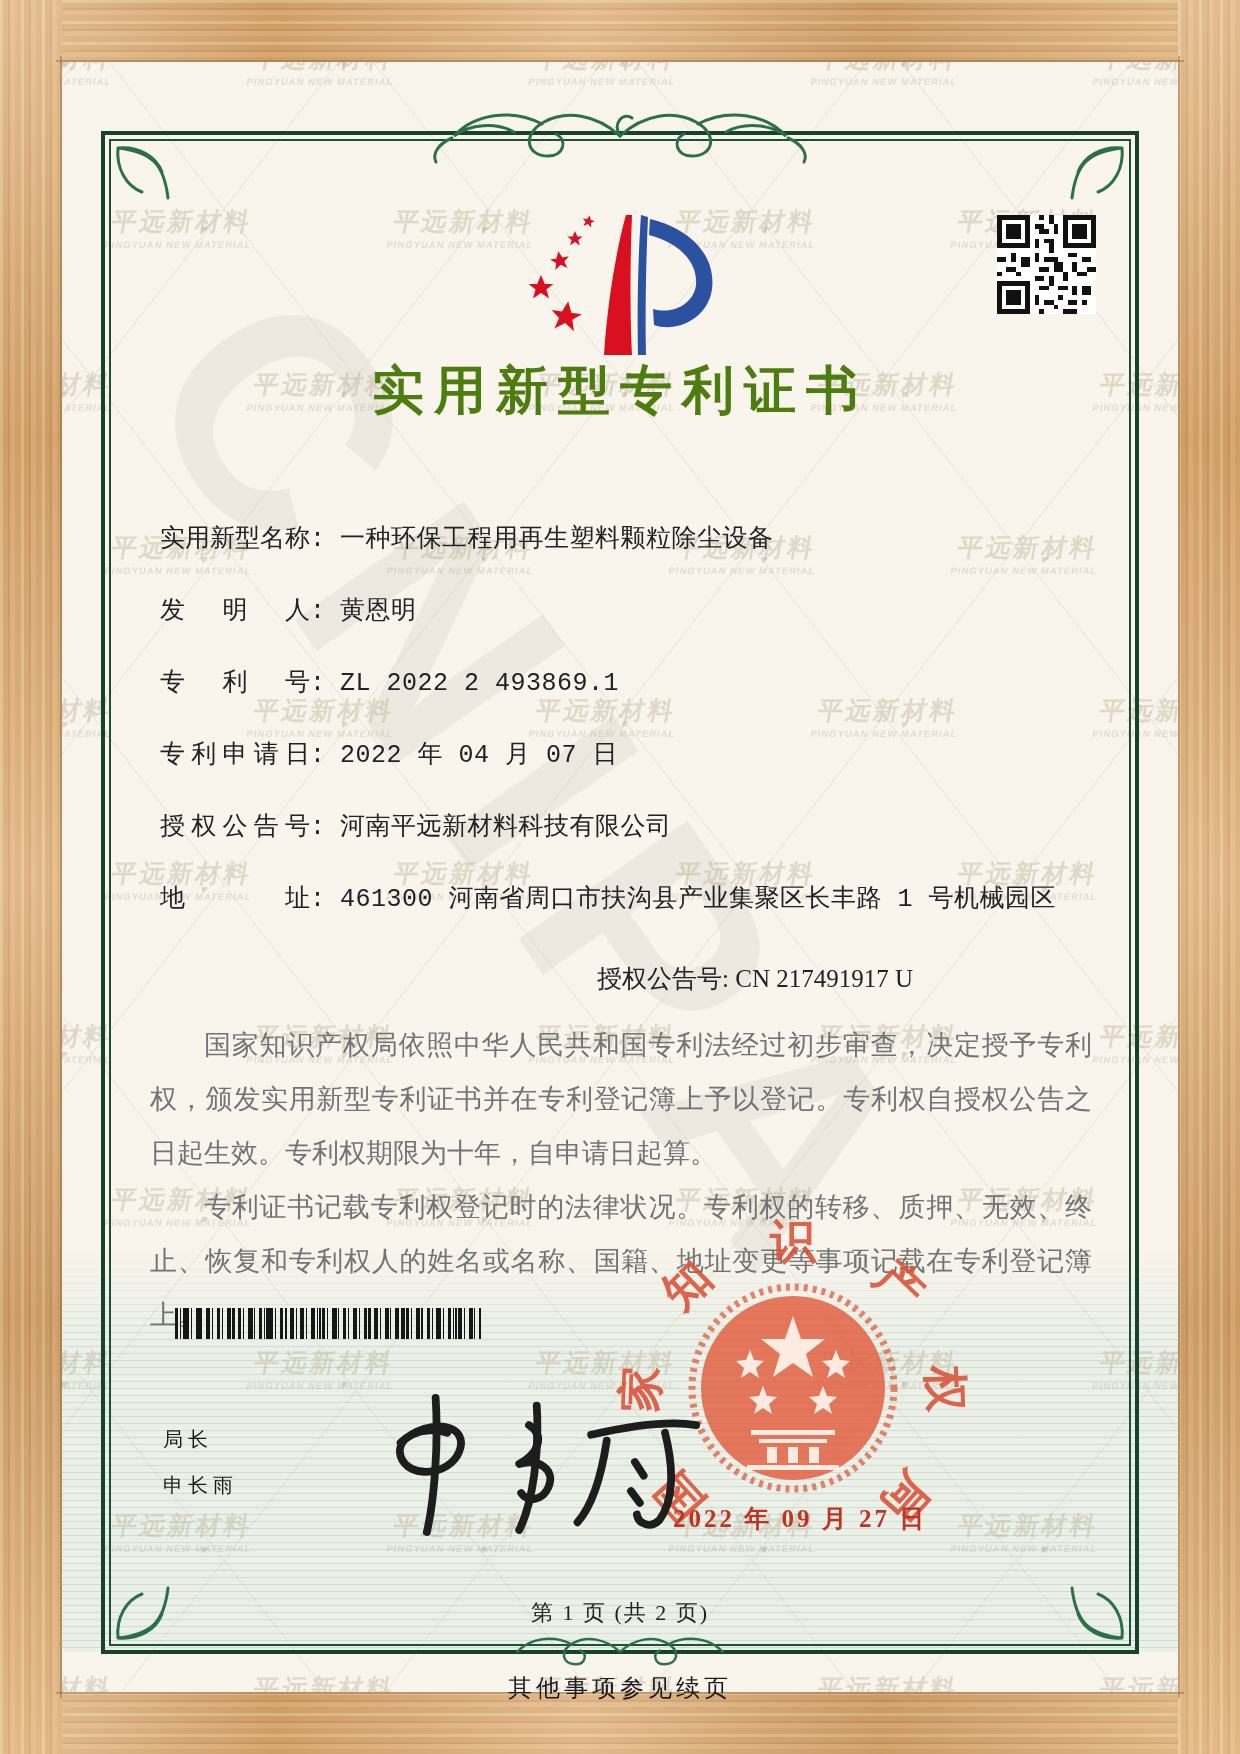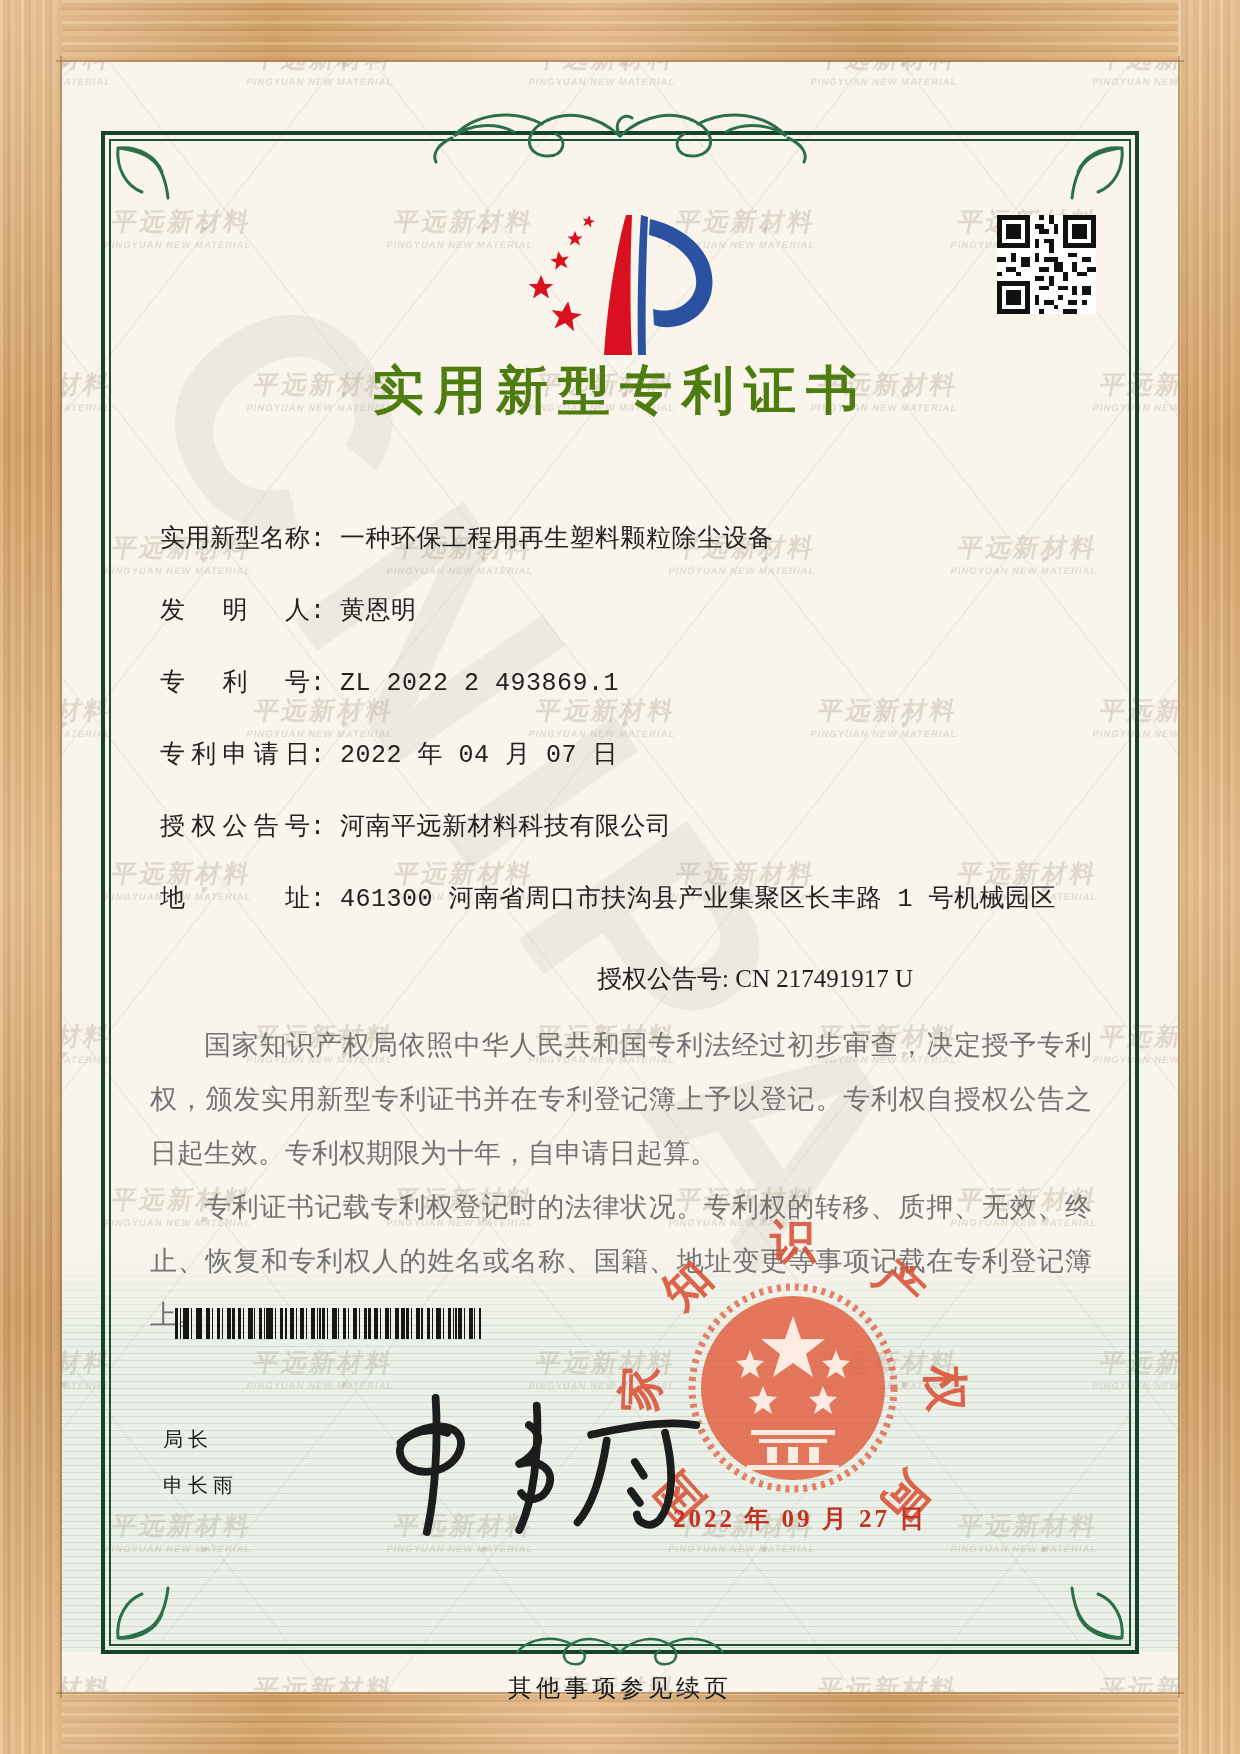--- a/index.html
+++ b/index.html
@@ -498,20 +498,21 @@
         <rect x="176" y="261" width="68" height="4"></rect>
         <rect x="184" y="269" width="10" height="16"></rect>
           <rect x="205" y="269" width="10" height="16"></rect>
           <rect x="226" y="269" width="10" height="16"></rect>
         <rect x="164" y="287" width="92" height="5"></rect>
       </g>
     </svg>
   <span class="seal-ch" style="left: 74.042px; top: 286.708px; transform: rotate(-132deg);">国</span><span class="seal-ch" style="left: 35.0926px; top: 179.695px; transform: rotate(-88deg);">家</span><span class="seal-ch" style="left: 81.4119px; top: 75.6604px; transform: rotate(-44deg);">知</span><span class="seal-ch" style="left: 187px; top: 33px; transform: rotate(0deg);">识</span><span class="seal-ch" style="left: 292.588px; top: 75.6604px; transform: rotate(44deg);">产</span><span class="seal-ch" style="left: 338.907px; top: 179.695px; transform: rotate(88deg);">权</span><span class="seal-ch" style="left: 299.958px; top: 286.708px; transform: rotate(132deg);">局</span></div>
   <div class="abs" id="seal-date">2022 年 09 月 27 日</div>
 
+  <div class="abs" id="page-no">第 1 页 (共 2 页)</div>
   <div class="abs" id="footer-note">其他事项参见续页</div>
 
   <div class="wood wood-h" id="wood-top"></div>
   <div class="wood wood-h" id="wood-bottom" style="bottom:0;"></div>
   <div class="wood wood-v" id="wood-left"></div>
   <div class="wood wood-v" id="wood-right"></div>
   <div class="wood-edge" id="we-t"></div>
   <div class="wood-edge" id="we-b"></div>
   <div class="wood-edge" id="we-l"></div>
   <div class="wood-edge" id="we-r"></div>

